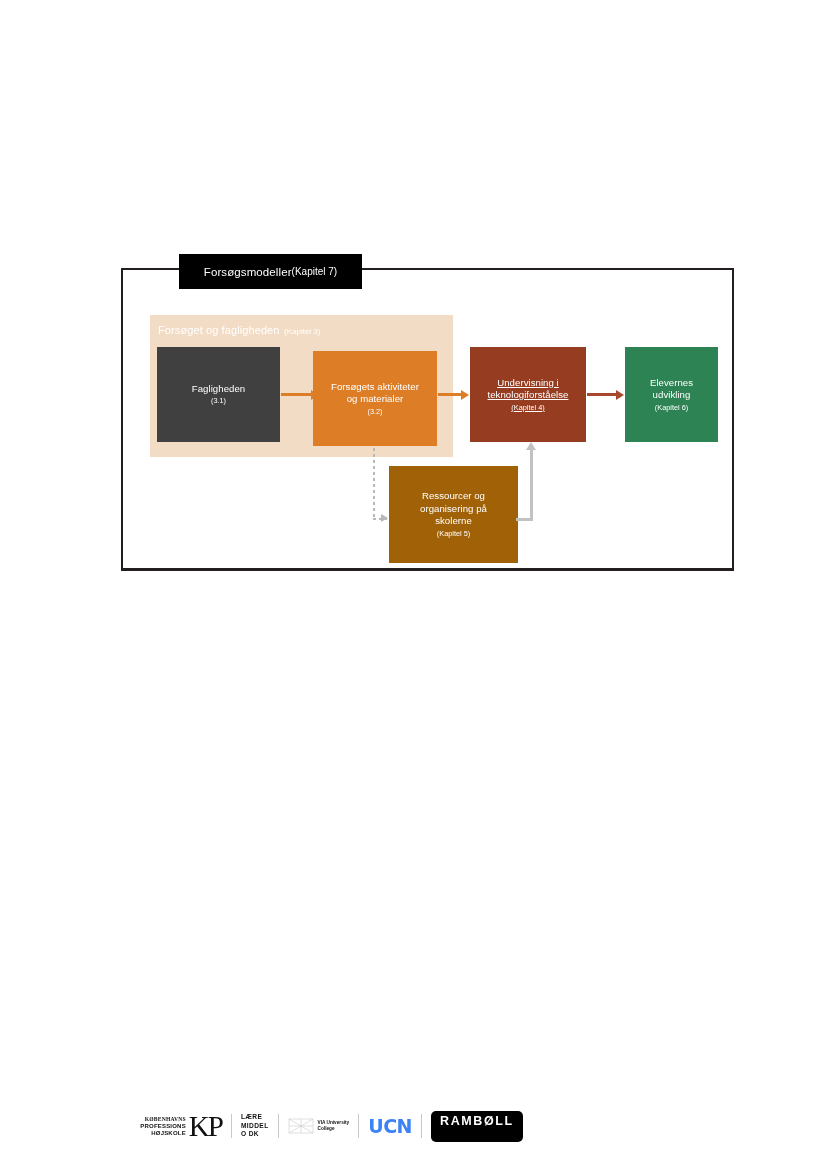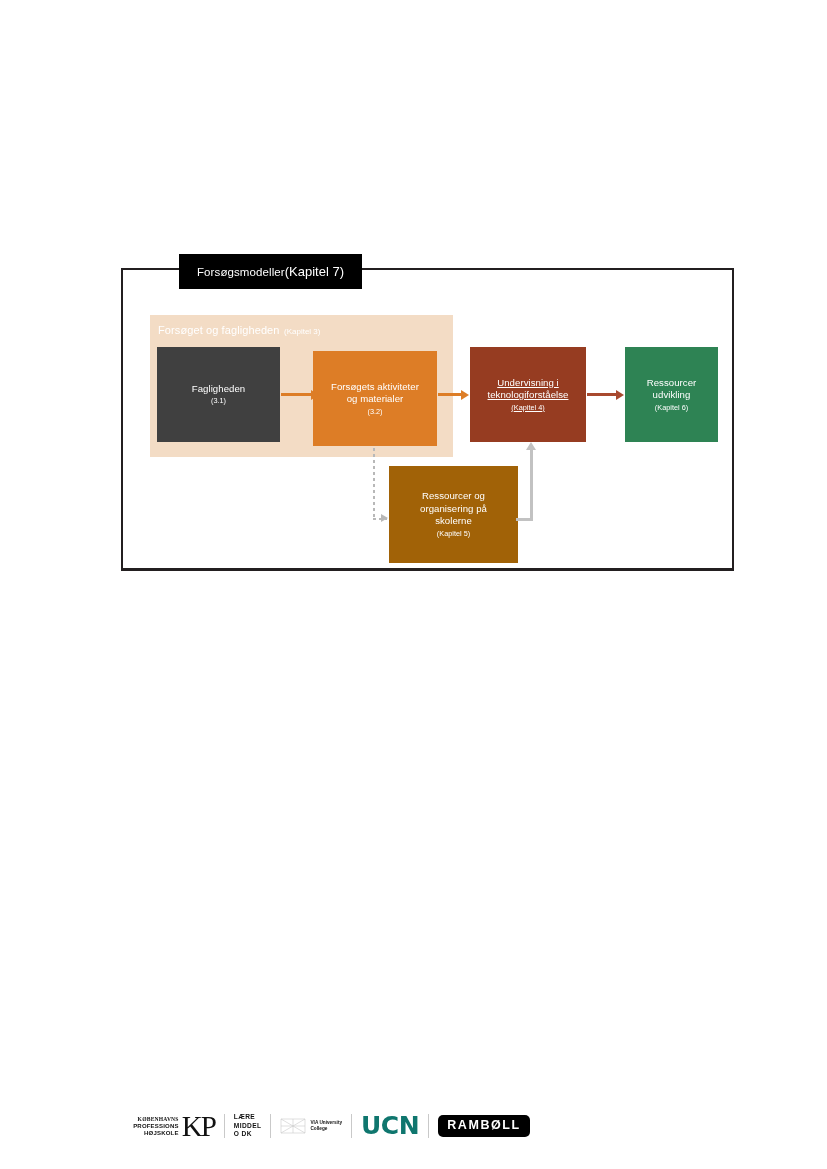--- a/index.html
+++ b/index.html
@@ -43,21 +43,21 @@
     justify-content: center;
     color: #ffffff;
     z-index: 6;
   }
   .title-box .t-main {
     font-size: 11.5px;
     line-height: 14px;
     letter-spacing: 0.1px;
   }
   .title-box .t-sub {
-    font-size: 13px;
+    font-size: 10px;
     line-height: 10px;
   }
 
   
   .group-panel {
     position: absolute;
     left: 150px;
     top: 315px;
     width: 303px;
     height: 142px;
@@ -272,32 +272,32 @@
   .via-text {
     font-size: 4.7px;
     font-weight: bold;
     line-height: 6px;
     color: #111;
   }
 
   
   .ucn-text {
     font-family: "DejaVu Sans", sans-serif;
-    font-size: 25px;
+    font-size: 19px;
     font-weight: bold;
     letter-spacing: -0.5px;
-    color: #0f766e;
+    color: #3b82f6;
     line-height: 22px;
   }
 
   
   .ramboll-pill {
     background: #000000;
     border-radius: 5px;
-    padding: 4px 9px 5px 9px;
+    padding: 4px 9px 14px 9px;
     display: flex;
     align-items: center;
   }
   .ramboll-text {
     color: #ffffff;
     font-size: 12.5px;
     font-weight: bold;
     letter-spacing: 1.6px;
     line-height: 13px;
   }
@@ -332,21 +332,21 @@
     <div class="n-sub">(3.2)</div>
   </div>
 
   <div class="node" id="node-undervisning">
     <div class="n-main">Undervisning i</div>
     <div class="n-main">teknologiforståelse</div>
     <div class="n-sub">(Kapitel 4)</div>
   </div>
 
   <div class="node" id="node-elevernes">
-    <div class="n-main">Ressourcer</div>
+    <div class="n-main">Elevernes</div>
     <div class="n-main">udvikling</div>
     <div class="n-sub">(Kapitel 6)</div>
   </div>
 
   <div class="node" id="node-ressourcer">
     <div class="n-main">Ressourcer og</div>
     <div class="n-main">organisering på</div>
     <div class="n-main">skolerne</div>
     <div class="n-sub">(Kapitel 5)</div>
   </div>

